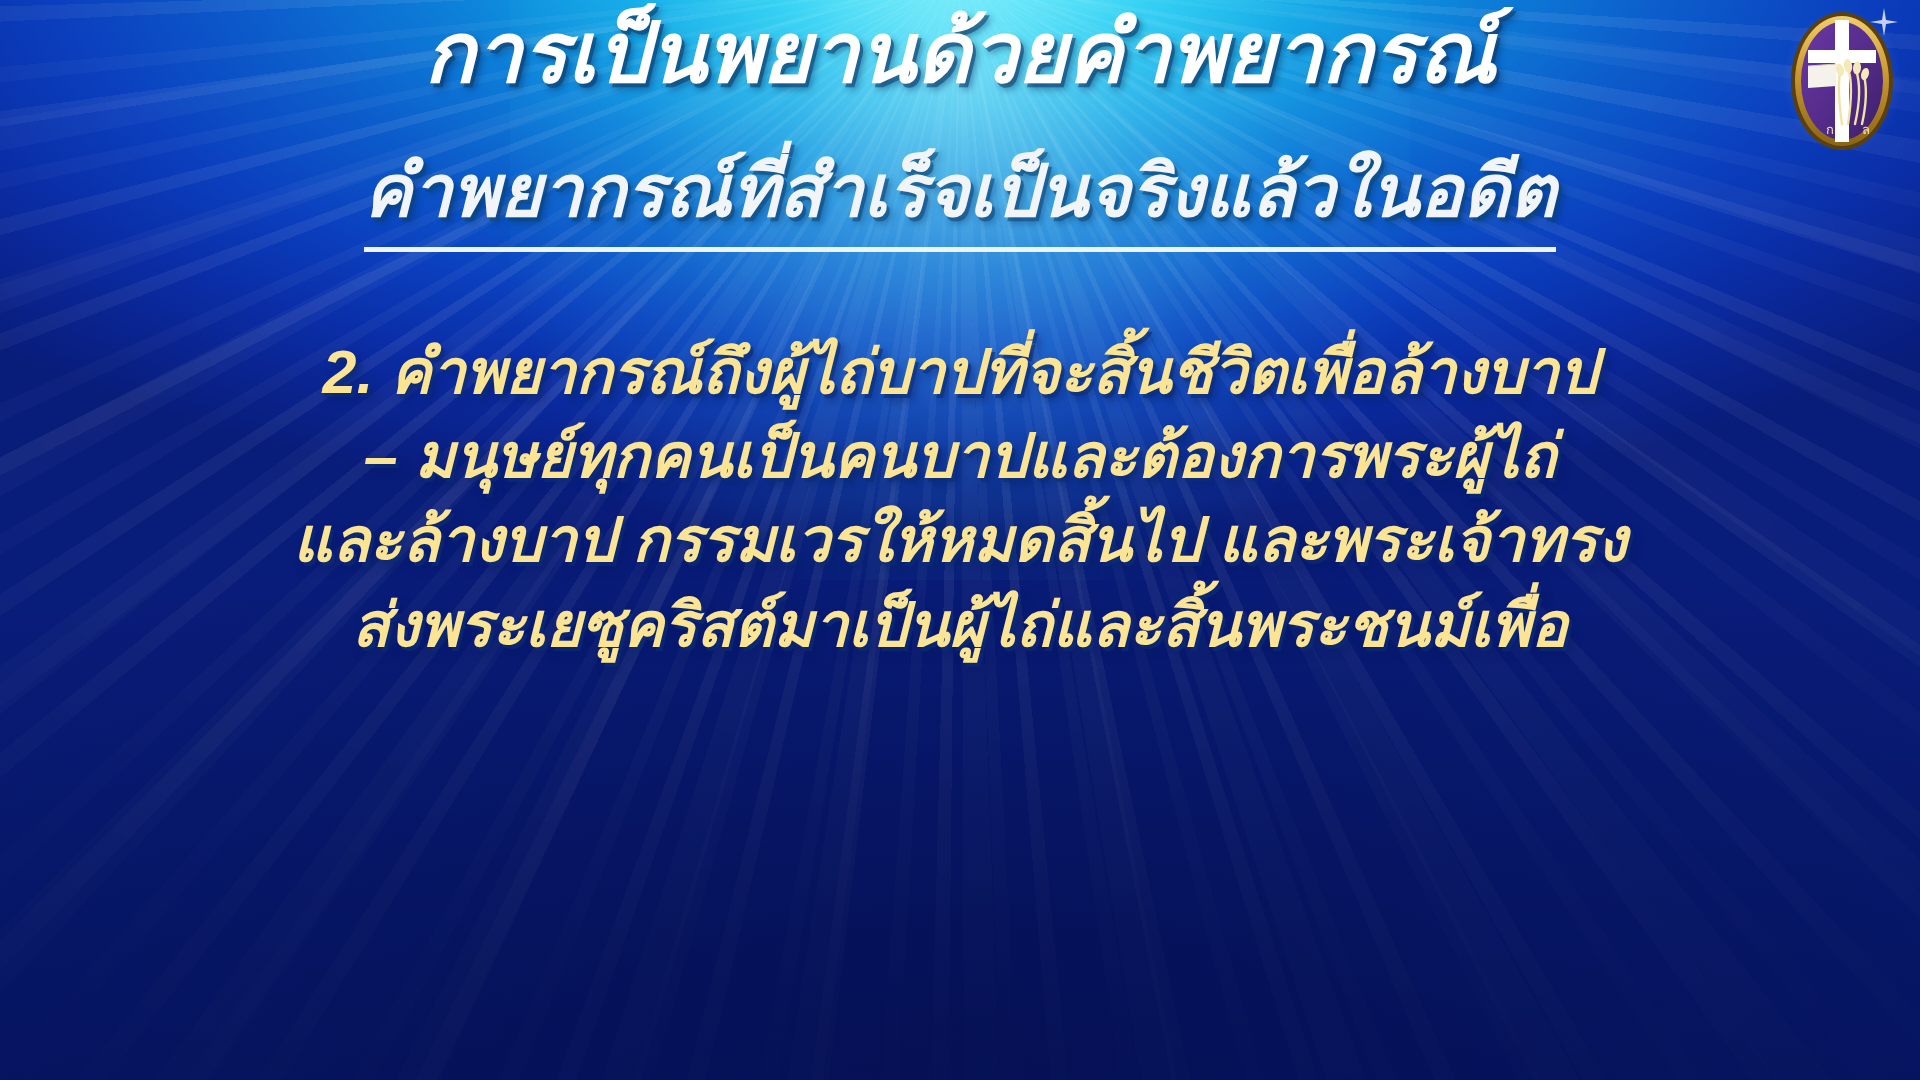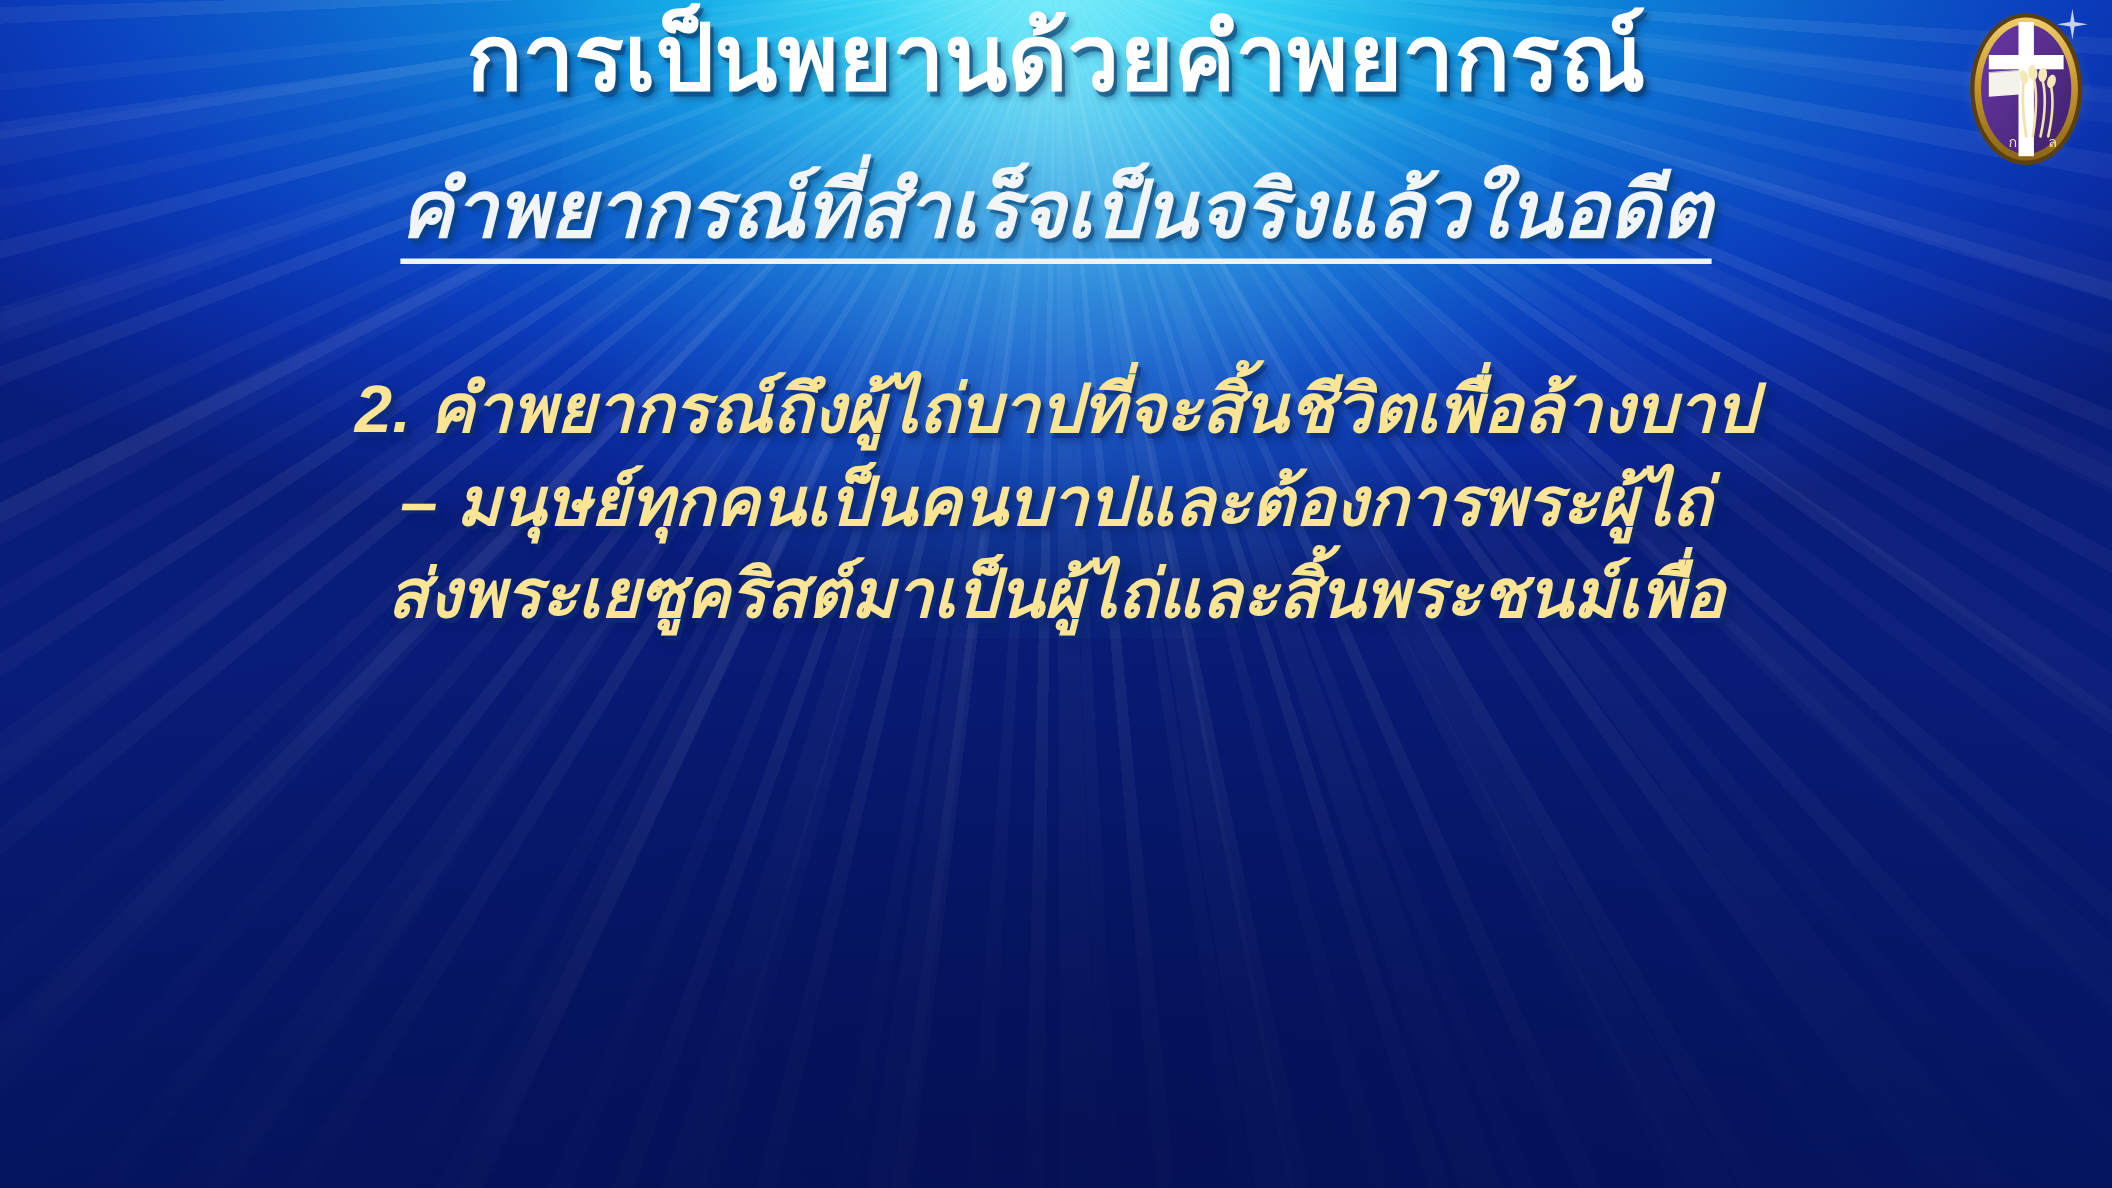--- a/index.html
+++ b/index.html
@@ -110,20 +110,21 @@
 
   
   .title {
     position: absolute;
     left: 0;
     right: 0;
     top: 6px;
     text-align: center;
     font-size: 84px;
     font-weight: bold;
+    font-style: italic;
     color: #ffffff;
     letter-spacing: 0px;
     line-height: 1.12;
     text-shadow:
       3px 4px 0 rgba(10,60,110,0.55),
       5px 6px 7px rgba(5,40,90,0.45);
     white-space: nowrap;
   }
 
   .subtitle {
@@ -137,21 +138,21 @@
     font-style: italic;
     color: #f2f5f7;
     line-height: 1.15;
     text-shadow:
       3px 4px 0 rgba(10,70,120,0.55),
       5px 6px 7px rgba(5,45,95,0.4);
     white-space: nowrap;
   }
   .subtitle .u {
     border-bottom: 5px solid #eef3f6;
-    padding-bottom: 4px;
+    padding-bottom: 16px;
   }
 
   .body-text {
     position: absolute;
     left: 60px;
     right: 60px;
     top: 330px;
     text-align: center;
     font-size: 61px;
     font-weight: bold;
@@ -233,16 +234,17 @@
 
   <div class="title">การเป็นพยานด้วยคำพยากรณ์</div>
 
   <div class="subtitle">
     <span class="u">คำพยากรณ์ที่สำเร็จเป็นจริงแล้วในอดีต</span>
   </div>
 
   <div class="body-text">
     <span class="line">2. คำพยากรณ์ถึงผู้ไถ่บาปที่จะสิ้นชีวิตเพื่อล้างบาป</span>
     <span class="line">– มนุษย์ทุกคนเป็นคนบาปและต้องการพระผู้ไถ่</span>
+    <span class="line">และล้างบาป กรรมเวรให้หมดสิ้นไป และพระเจ้าทรง</span>
     <span class="line">ส่งพระเยซูคริสต์มาเป็นผู้ไถ่และสิ้นพระชนม์เพื่อ</span>
   </div>
 
 </div>
 
 </body></html>

